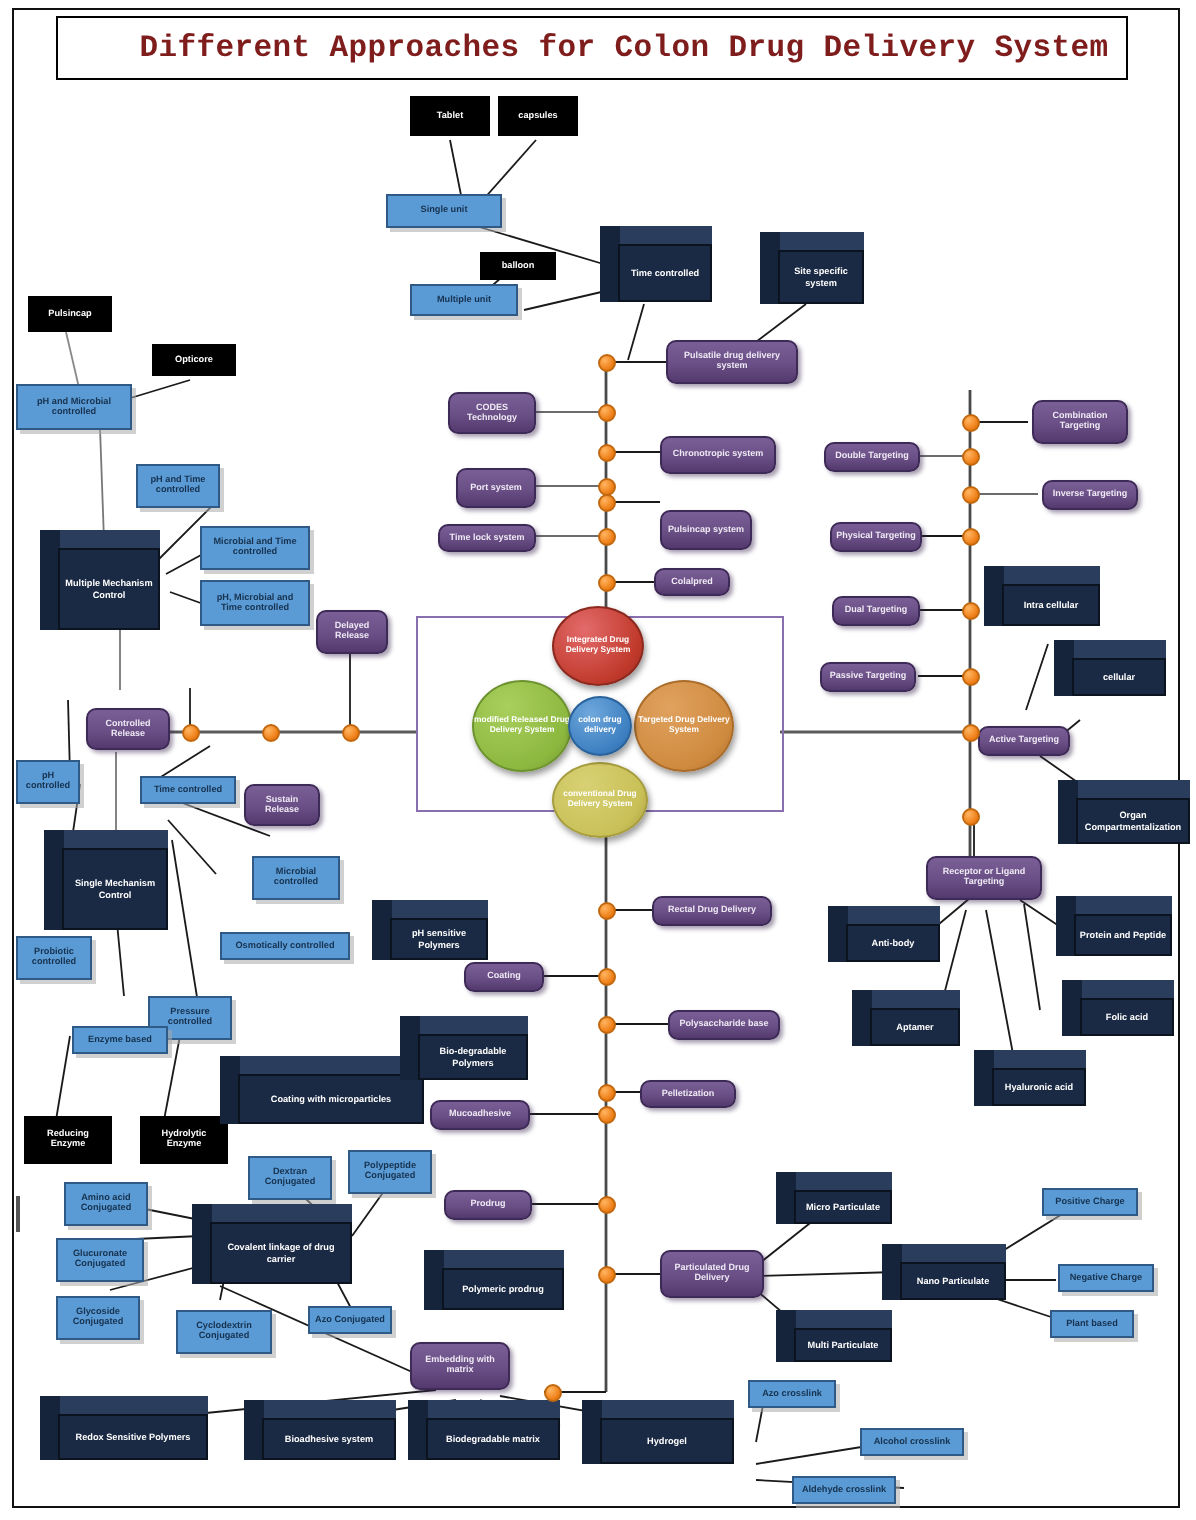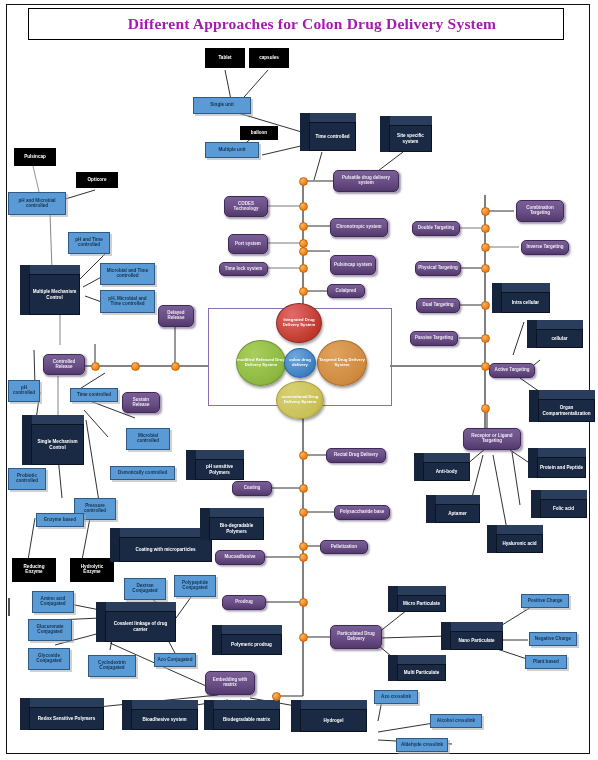--- a/index.html
+++ b/index.html
@@ -2,21 +2,21 @@
 <html><head>
 <meta charset="utf-8">
 <title>Different Approaches for Colon Drug Delivery System</title>
 <style>
   html,body{margin:0;padding:0;background:#ffffff;}
   body{font-family:"Liberation Sans",sans-serif;}
   #page{position:relative;width:598px;height:760px;background:#fff;overflow:hidden;}
   #frame{position:absolute;left:6px;top:4px;width:584px;height:750px;border:1px solid #111;box-sizing:border-box;}
   #title-bar{position:absolute;left:28px;top:8px;width:534px;height:30px;border:1.5px solid #000;background:#fff;
              display:flex;align-items:center;justify-content:center;z-index:40;}
-  #title-bar span{font-family:Liberation Serif, serif;font-weight:bold;font-size:15.5px;color:#a21caf;letter-spacing:.2px;margin-left:32px;}
+  #title-bar span{font-family:Liberation Mono, monospace;font-weight:bold;font-size:15.5px;color:#7f1d1d;letter-spacing:.2px;margin-left:32px;}
   svg#edges{position:absolute;left:0;top:0;width:598px;height:760px;z-index:2;}
   .node{position:absolute;z-index:5;box-sizing:border-box;display:flex;align-items:center;justify-content:center;
         text-align:center;line-height:1.05;overflow:hidden;}
   .node span{display:block;width:100%;padding:0 2px;}
 
   
   .n-blue{background:#5b9bd5;border:1px solid #2f5a86;color:#16324f;font-size:4.6px;font-weight:600;
           box-shadow:2px 2px 0 rgba(170,170,170,.55);}
   
   .n-black{background:#000;border:1px solid #000;color:#fff;font-size:4.6px;font-weight:600;}

